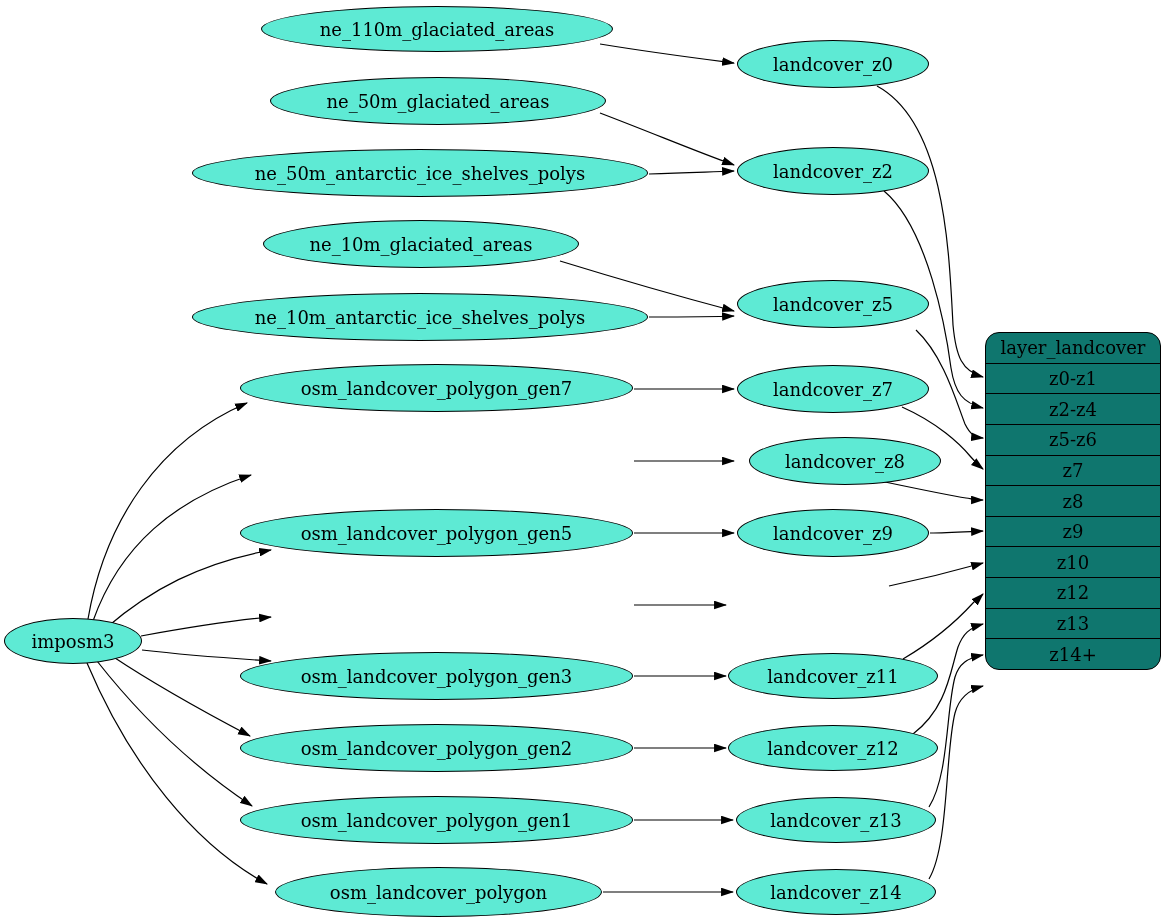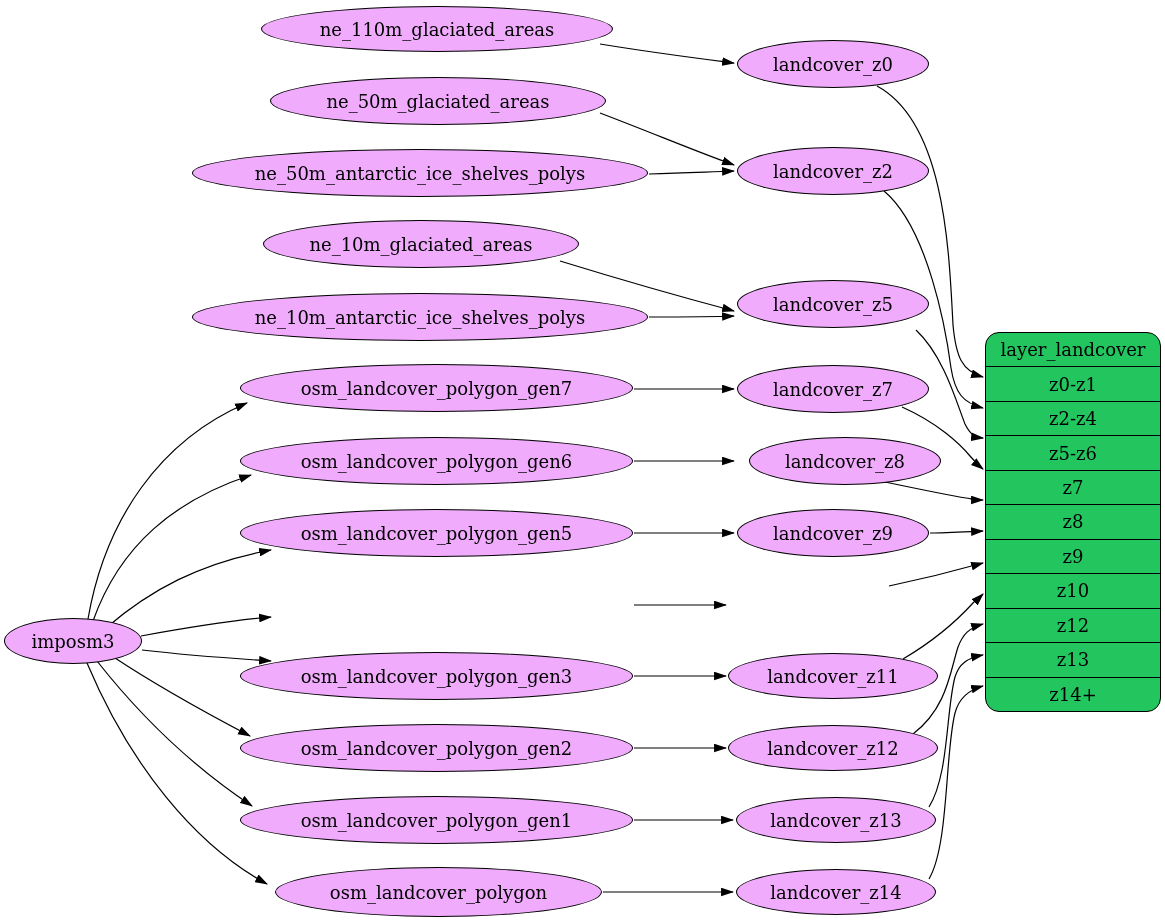--- a/index.html
+++ b/index.html
@@ -11,29 +11,29 @@
     font-size:18px;
     color:#000000;
     overflow:hidden;
   }
   #edges{position:absolute;left:0;top:0;width:1165px;height:923px;}
   #edges path.edge{fill:none;stroke:#000000;stroke-width:1.2;}
   .node{
     position:absolute;
     border:1.2px solid #000000;
     border-radius:50%;
-    background:#f0abfc;
+    background:#5eead4;
     display:flex;align-items:center;justify-content:center;
     white-space:nowrap;
     box-sizing:border-box;
   }
   .record{
     position:absolute;
-    left:985px;top:332px;width:176px;height:380px;
-    background:#22c55e;
+    left:985px;top:332px;width:176px;height:338px;
+    background:#0f766e;
     border:1.6px solid #000000;
     border-radius:14px;
     box-sizing:border-box;
     display:flex;flex-direction:column;
     overflow:hidden;
   }
   .record .row{
     flex:1;
     display:flex;align-items:center;justify-content:center;
     white-space:nowrap;
@@ -91,21 +91,20 @@
 
   <div class="node" style="left:4px;top:618px;width:138px;height:46px;">imposm3</div>
 
   <div class="node" style="left:261px;top:6px;width:352px;height:46px;">ne_110m_glaciated_areas</div>
   <div class="node" style="left:270px;top:77px;width:336px;height:48px;">ne_50m_glaciated_areas</div>
   <div class="node" style="left:192px;top:149px;width:456px;height:48px;text-align:center;">ne_50m_antarctic_ice_shelves_polys</div>
   <div class="node" style="left:263px;top:220px;width:316px;height:48px;">ne_10m_glaciated_areas</div>
   <div class="node" style="left:192px;top:293px;width:456px;height:48px;">ne_10m_antarctic_ice_shelves_polys</div>
 
   <div class="node" style="left:240px;top:364px;width:393px;height:48px;">osm_landcover_polygon_gen7</div>
-  <div class="node" style="left:240px;top:437px;width:393px;height:48px;">osm_landcover_polygon_gen6</div>
   <div class="node" style="left:240px;top:509px;width:393px;height:48px;">osm_landcover_polygon_gen5</div>
   <div class="node" style="left:240px;top:652px;width:393px;height:48px;">osm_landcover_polygon_gen3</div>
   <div class="node" style="left:240px;top:724px;width:393px;height:48px;">osm_landcover_polygon_gen2</div>
   <div class="node" style="left:240px;top:796px;width:393px;height:48px;">osm_landcover_polygon_gen1</div>
   <div class="node" style="left:275px;top:867px;width:327px;height:50px;">osm_landcover_polygon</div>
 
   <div class="node" style="left:737px;top:40px;width:192px;height:48px;">landcover_z0</div>
   <div class="node" style="left:737px;top:147px;width:192px;height:48px;">landcover_z2</div>
   <div class="node" style="left:737px;top:280px;width:192px;height:48px;">landcover_z5</div>
   <div class="node" style="left:737px;top:365px;width:192px;height:48px;">landcover_z7</div>

